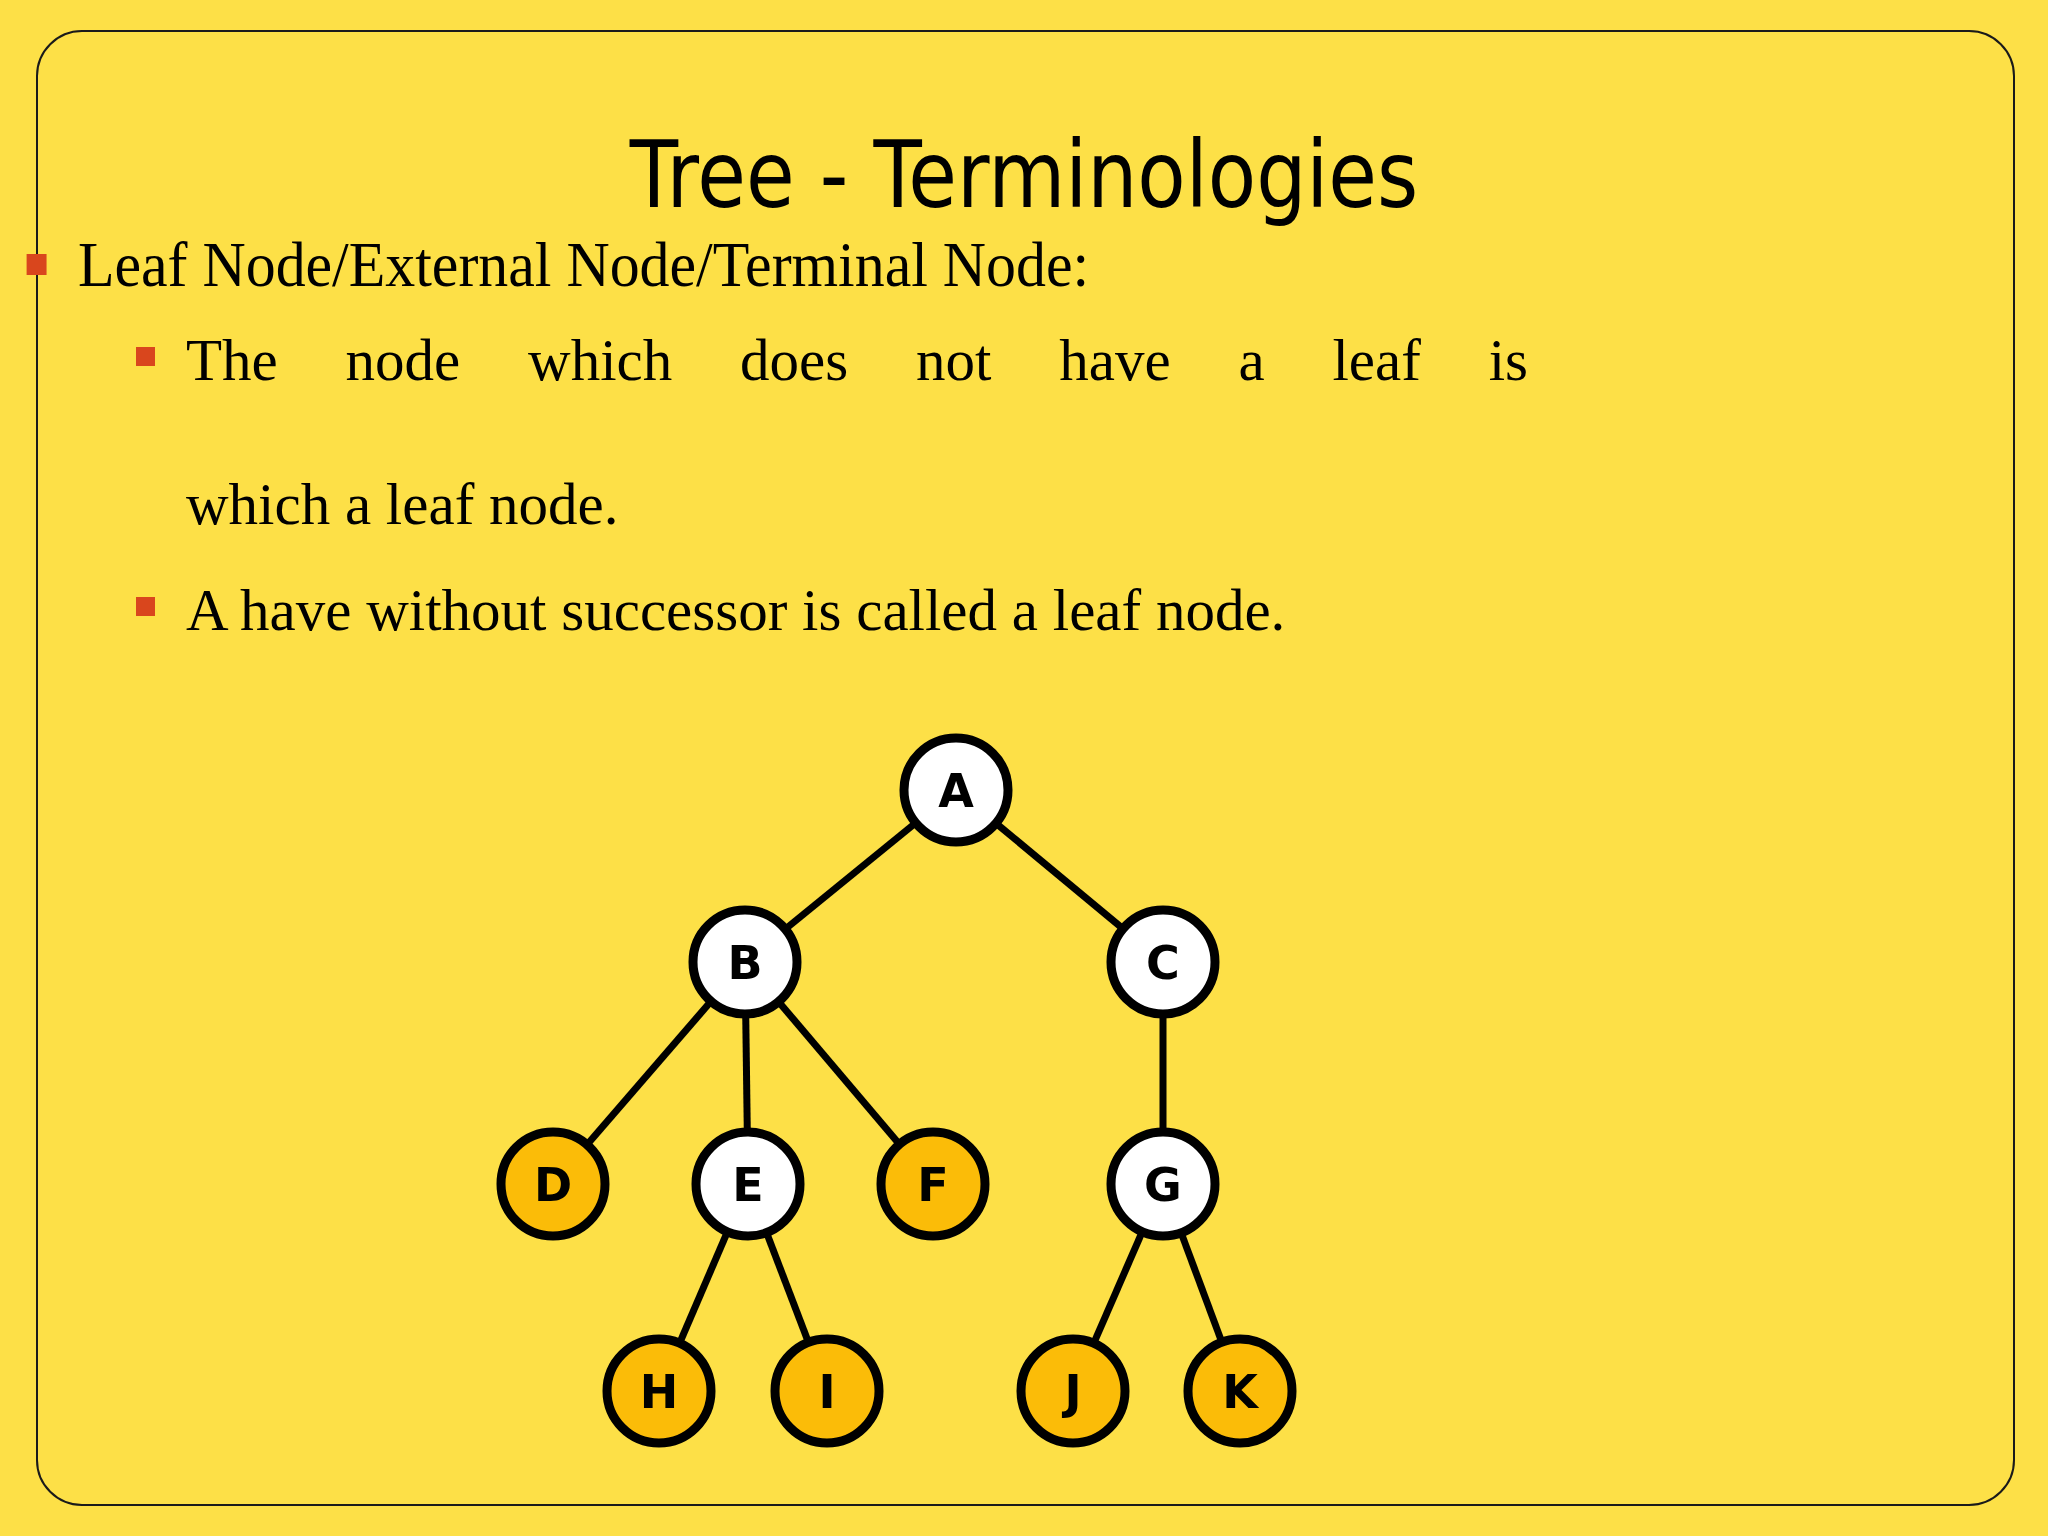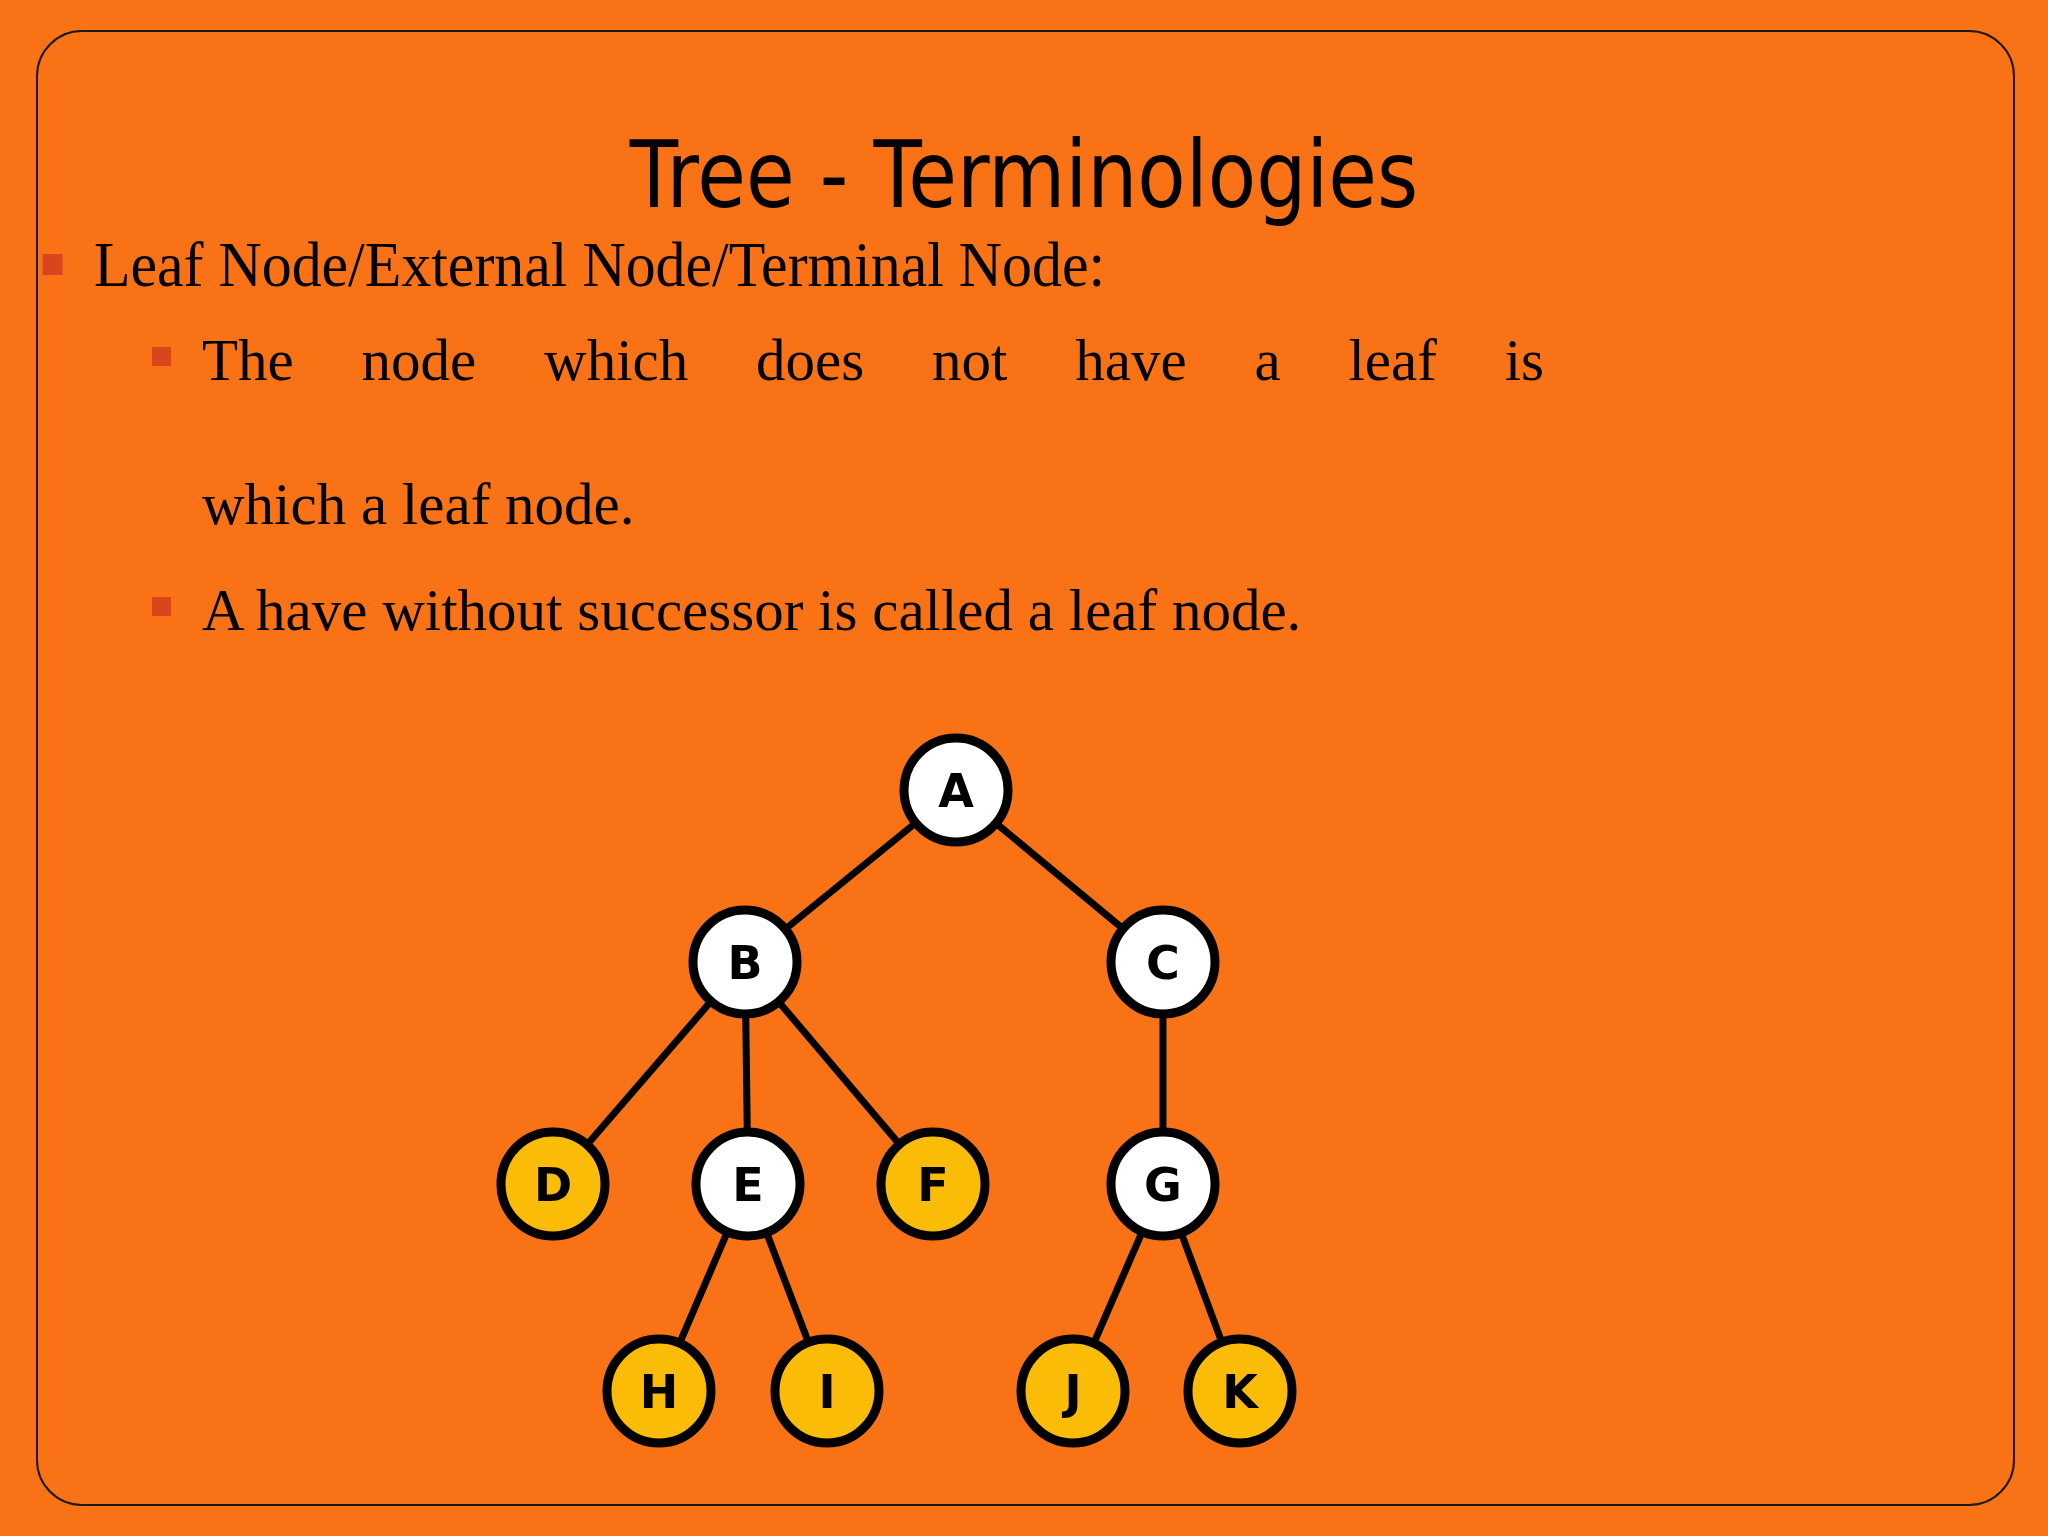--- a/index.html
+++ b/index.html
@@ -12,21 +12,21 @@
     height: 1536px;
     font-family: "Liberation Serif", serif;
     overflow: hidden;
   }
 
   #slide {
     position: relative;
     width: 2048px;
     height: 1536px;
     box-sizing: border-box;
-    background: #f97316;
+    background: #fde047;
   }
 
   
   #slide-frame {
     position: absolute;
     left: 36px;
     top: 30px;
     right: 33px;
     bottom: 30px;
     border: 2px solid #1a1a1a;
@@ -49,21 +49,21 @@
     color: #000000;
     letter-spacing: 0px;
     transform: scaleX(0.86);
     transform-origin: 50% 50%;
     white-space: nowrap;
   }
 
   
   #body {
     position: absolute;
-    left: 16px;
+    left: 0;
     top: 232px;
     width: 1703px;
   }
 
   .lvl1 {
     position: relative;
     padding-left: 82px;
     font-size: 63px;
     line-height: 1.06;
     color: #000000;

